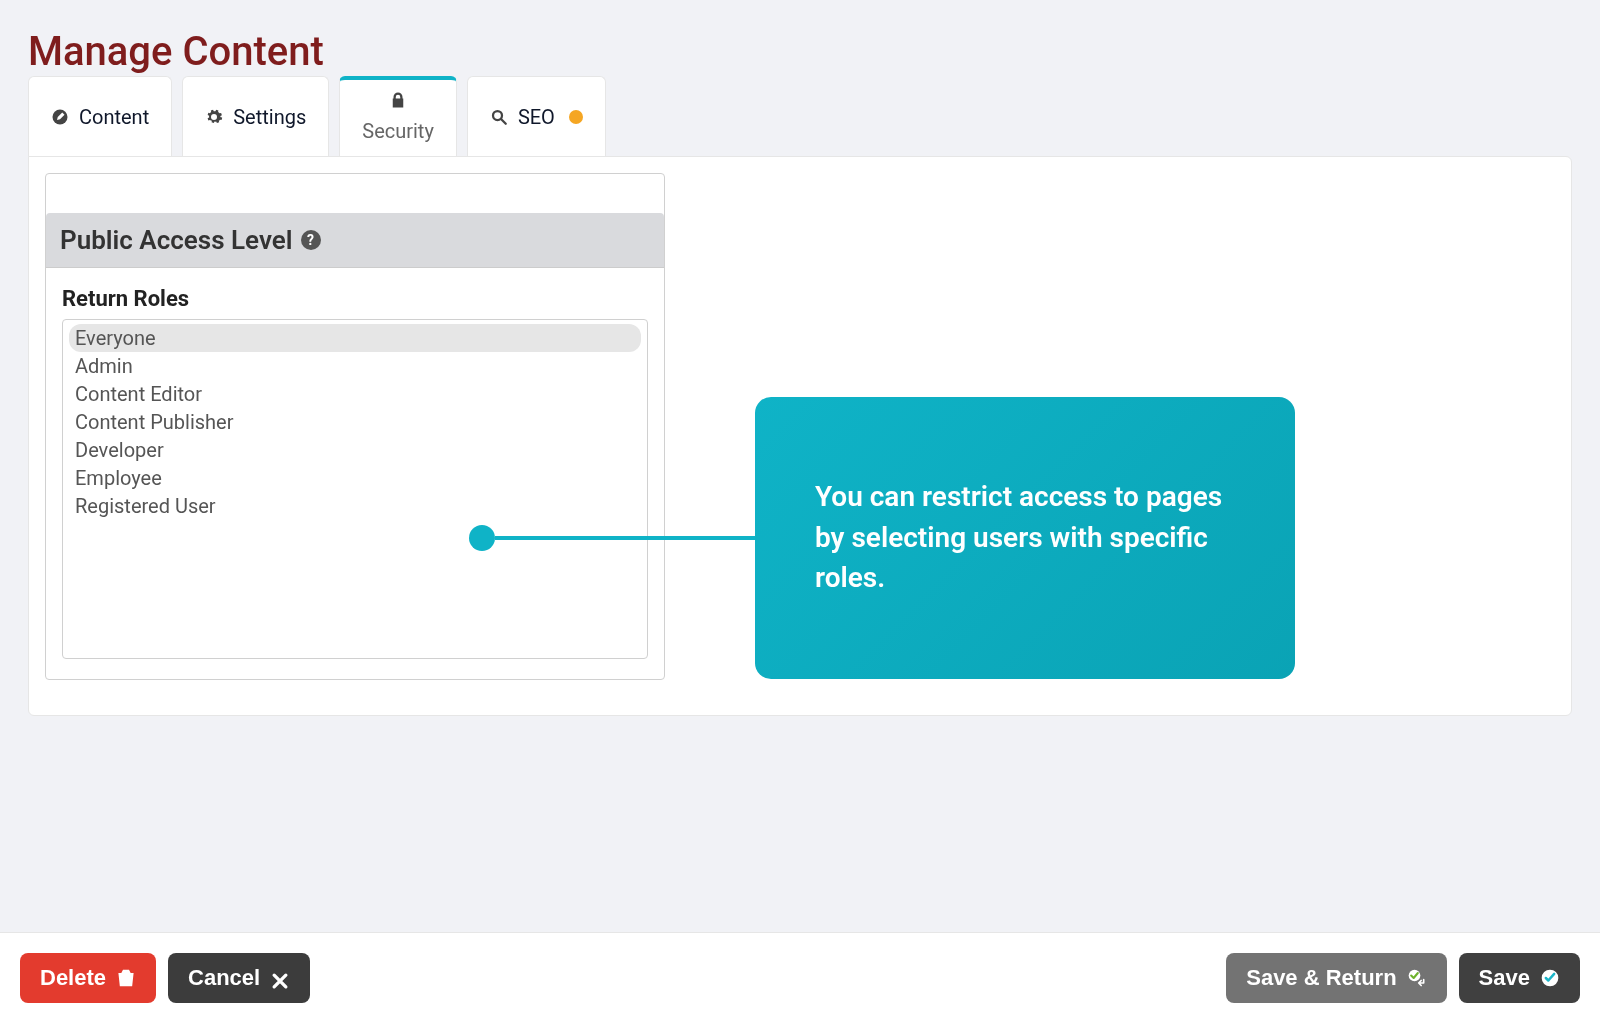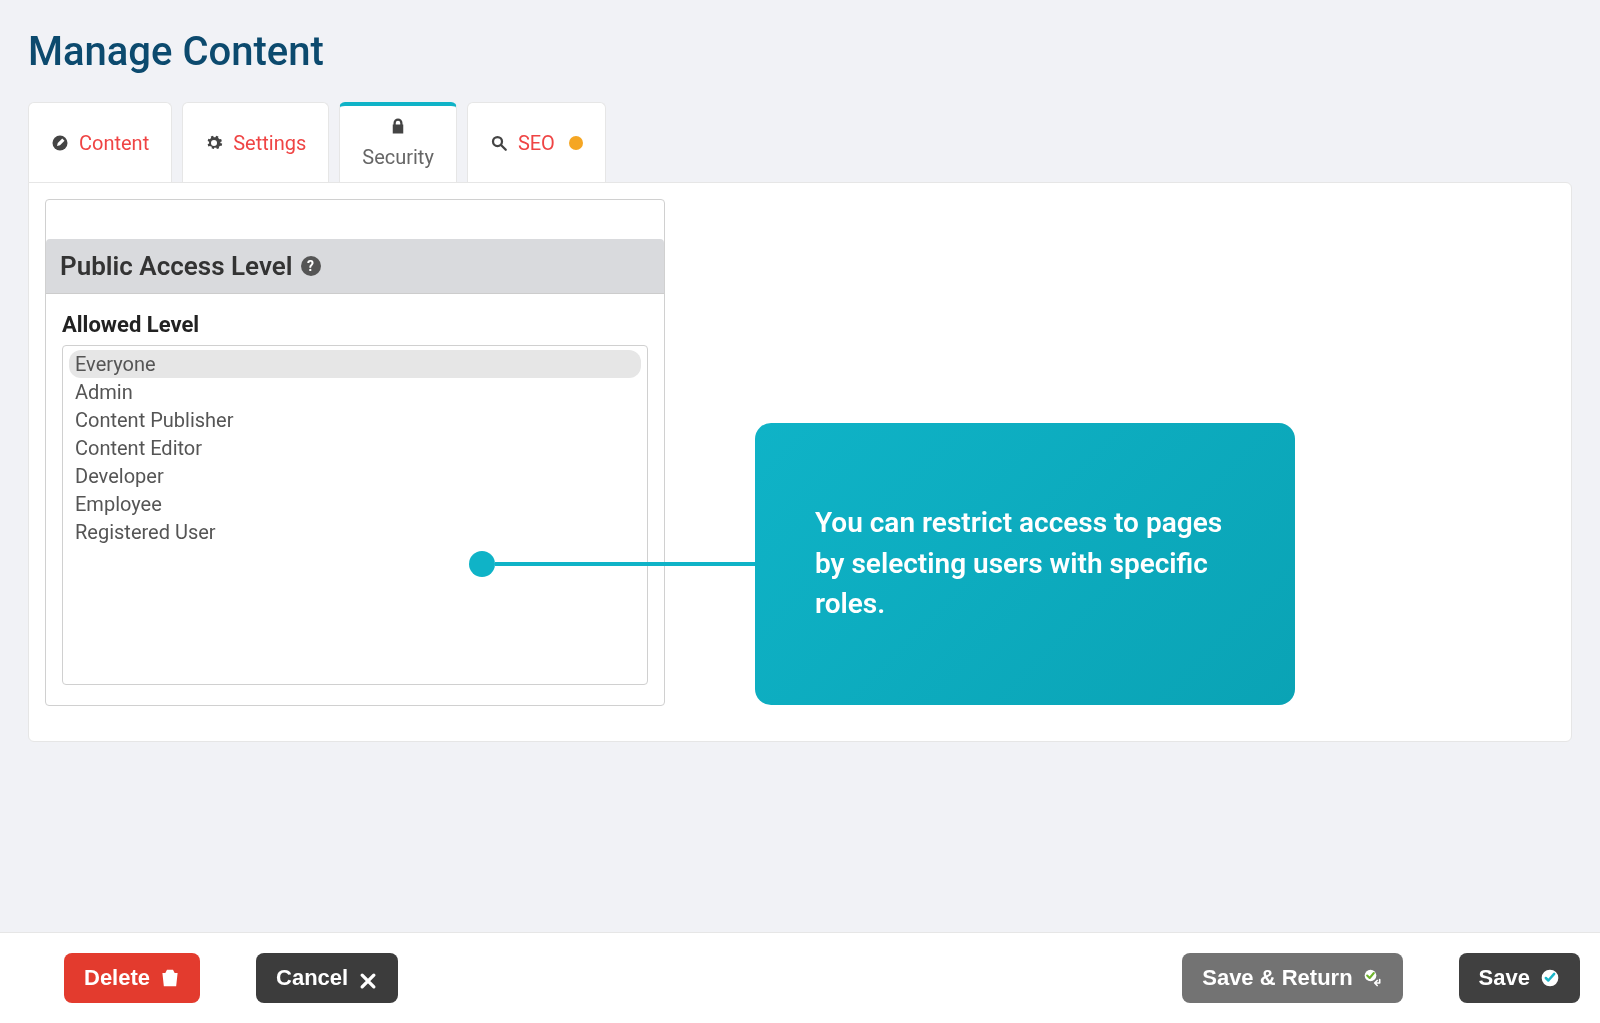--- a/index.html
+++ b/index.html
@@ -12,38 +12,37 @@
     flex-direction: column;
     min-height: 100vh;
   }
   .page {
     flex: 1;
     padding: 28px 28px 0 28px;
   }
   h1.page-title {
     font-size: 40px;
     font-weight: 500;
-    color: #0c4a6e;
-    margin-bottom: 26px;
+    color: #7f1d1d;
   }
   .tabs {
     display: flex;
     gap: 10px;
   }
   .tab {
     background: #fff;
     border: 1px solid #e6e6e6;
     border-bottom: none;
     border-radius: 6px 6px 0 0;
     padding: 14px 22px;
     display: flex;
     align-items: center;
     gap: 10px;
     font-size: 20px;
-    color: #ef4444;
+    color: #0f172a;
     cursor: pointer;
     position: relative;
     top: 1px;
   }
   .tab.active {
     border-top: 4px solid #0fb3c7;
     padding-top: 11px;
     color: #666;
     flex-direction: column;
   }
@@ -174,21 +173,20 @@
     border: none;
     border-radius: 8px;
     padding: 12px 20px;
     font-size: 22px;
     font-weight: 600;
     color: #fff;
     display: inline-flex;
     align-items: center;
     gap: 10px;
     cursor: pointer;
-    margin-left: 44px;
   }
   .btn-red { background: #e33b2e; }
   .btn-dark { background: #3c3c3c; align-items: flex-end; }
   .btn-green { background: #737373; text-align: right; }
   .btn-teal { background: #404040; }
   .btn .bicon {
     display: inline-flex;
     width: 20px;
     height: 20px;
   }
@@ -237,26 +235,26 @@
       <span class="dot"></span>
     </div>
   </div>
 
   <div class="panel">
     <div class="panel-card">
       <div class="panel-card-header">
         <span>Public Access Level</span>
         <span class="help-icon">?</span>
       </div>
-      <div class="roles-label">Allowed Level</div>
+      <div class="roles-label">Return Roles</div>
       <div class="roles-list">
         <div class="role selected">Everyone</div>
         <div class="role">Admin</div>
+        <div class="role">Content Editor</div>
         <div class="role">Content Publisher</div>
-        <div class="role">Content Editor</div>
         <div class="role">Developer</div>
         <div class="role">Employee</div>
         <div class="role">Registered User</div>
       </div>
     </div>
 
     <div class="callout-wrap">
       <span class="callout-dot"></span>
       <span class="callout-line"></span>
       <div class="callout-box">

